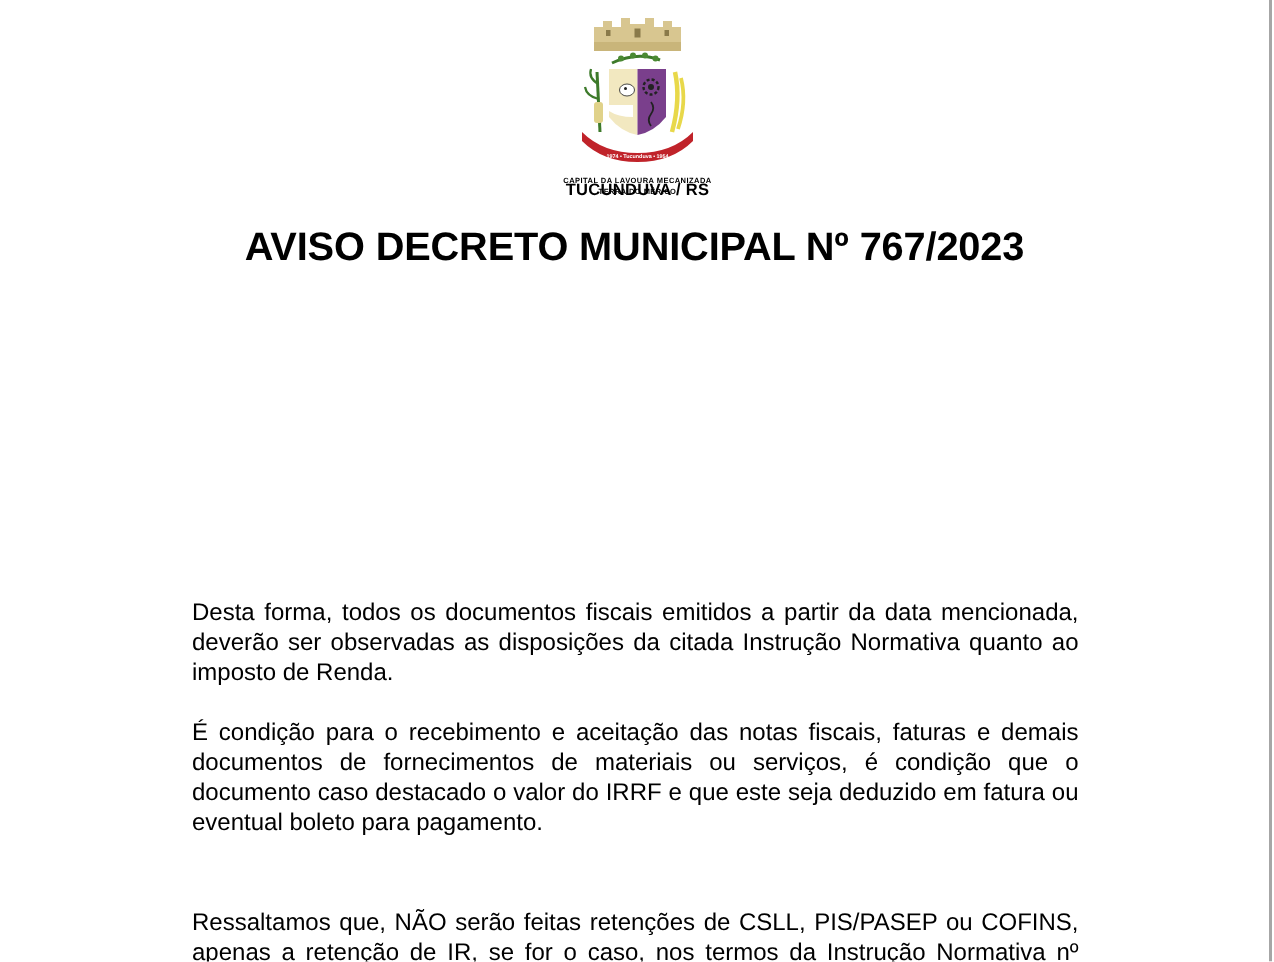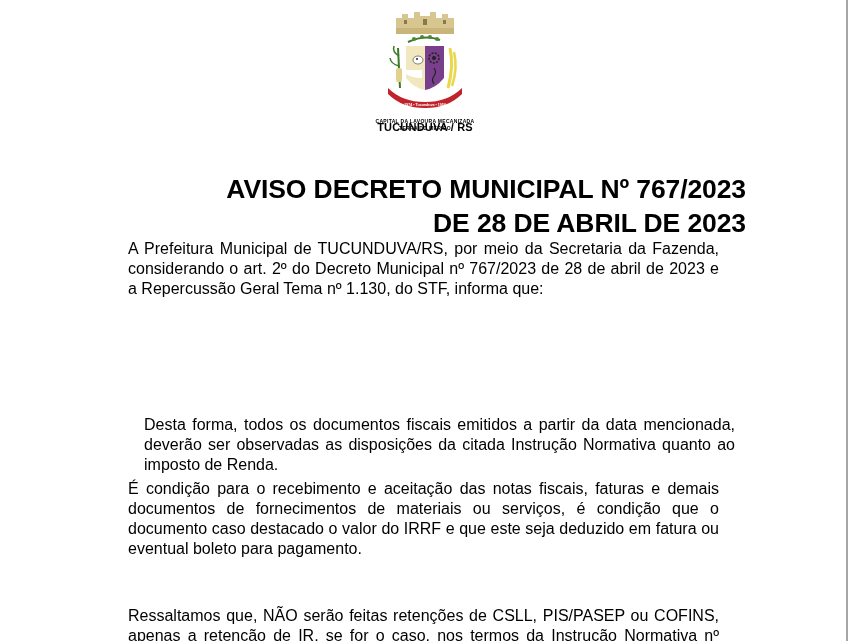--- a/index.html
+++ b/index.html
@@ -59,26 +59,25 @@
       font-size: 5px;
       letter-spacing: 0.3px;
       line-height: 6px;
     }
     .logo-sub.l1 { top: 118px; }
     .logo-sub.l2 { top: 125px; }
     .title {
       position: absolute;
       left: 100px;
       width: 646px;
-      text-align: right;
+      text-align: center;
       font-weight: bold;
       font-size: 26.5px;
       line-height: 32px;
       letter-spacing: -0.1px;
-      margin-top: 25px;
     }
     .title.t1 { top: 148px; }
     .title.t2 { top: 182px; }
     .para {
       position: absolute;
       left: 128px;
       width: 591px;
       font-size: 16px;
       line-height: 20px;
       text-align: justify;
@@ -133,21 +132,19 @@
       <path d="M6 80 Q20 94 43 94 Q66 94 80 80 L80 86 Q66 100 43 100 Q20 100 6 86 Z" fill="#c0232a"></path>
       <text x="43" y="97.5" font-size="3.6" text-anchor="middle" fill="#ffffff" font-family="Liberation Sans, sans-serif" font-weight="bold">1974 • Tucunduva • 1954</text>
     </svg>
   </div>
 
   <div class="logo-name">TUCUNDUVA / RS</div>
   <div class="logo-sub l1">CAPITAL DA LAVOURA MECANIZADA</div>
   <div class="logo-sub l2">TERRA DO MÉRICO</div>
 
   <div class="title t1">AVISO DECRETO MUNICIPAL Nº 767/2023</div>
-  <div class="title t2">DE 28 DE ABRIL DE 2023</div>
 
-  <p class="para p1" style="margin:0">A Prefeitura Municipal de TUCUNDUVA/RS, por meio da Secretaria da Fazenda, considerando o art. 2º do Decreto Municipal nº 767/2023 de 28 de abril de 2023 e a Repercussão Geral Tema nº 1.130, do STF, informa que:</p>
-  <p class="para p3" style="margin:16px">Desta forma, todos os documentos fiscais emitidos a partir da data mencionada, deverão ser observadas as disposições da citada Instrução Normativa quanto ao imposto de Renda.</p>
+  <p class="para p3" style="margin:0">Desta forma, todos os documentos fiscais emitidos a partir da data mencionada, deverão ser observadas as disposições da citada Instrução Normativa quanto ao imposto de Renda.</p>
   <p class="para p4" style="margin:0">É condição para o recebimento e aceitação das notas fiscais, faturas e demais documentos de fornecimentos de materiais ou serviços, é condição que o documento caso destacado o valor do IRRF e que este seja deduzido em fatura ou eventual boleto para pagamento.</p>
   <p class="para p5" style="margin:0">Ressaltamos que, NÃO serão feitas retenções de CSLL, PIS/PASEP ou COFINS, apenas a retenção de IR, se for o caso, nos termos da Instrução Normativa nº 1.234/2012.</p>
 </div>
 
 <div class="right-border"></div>
 
 </body></html>

